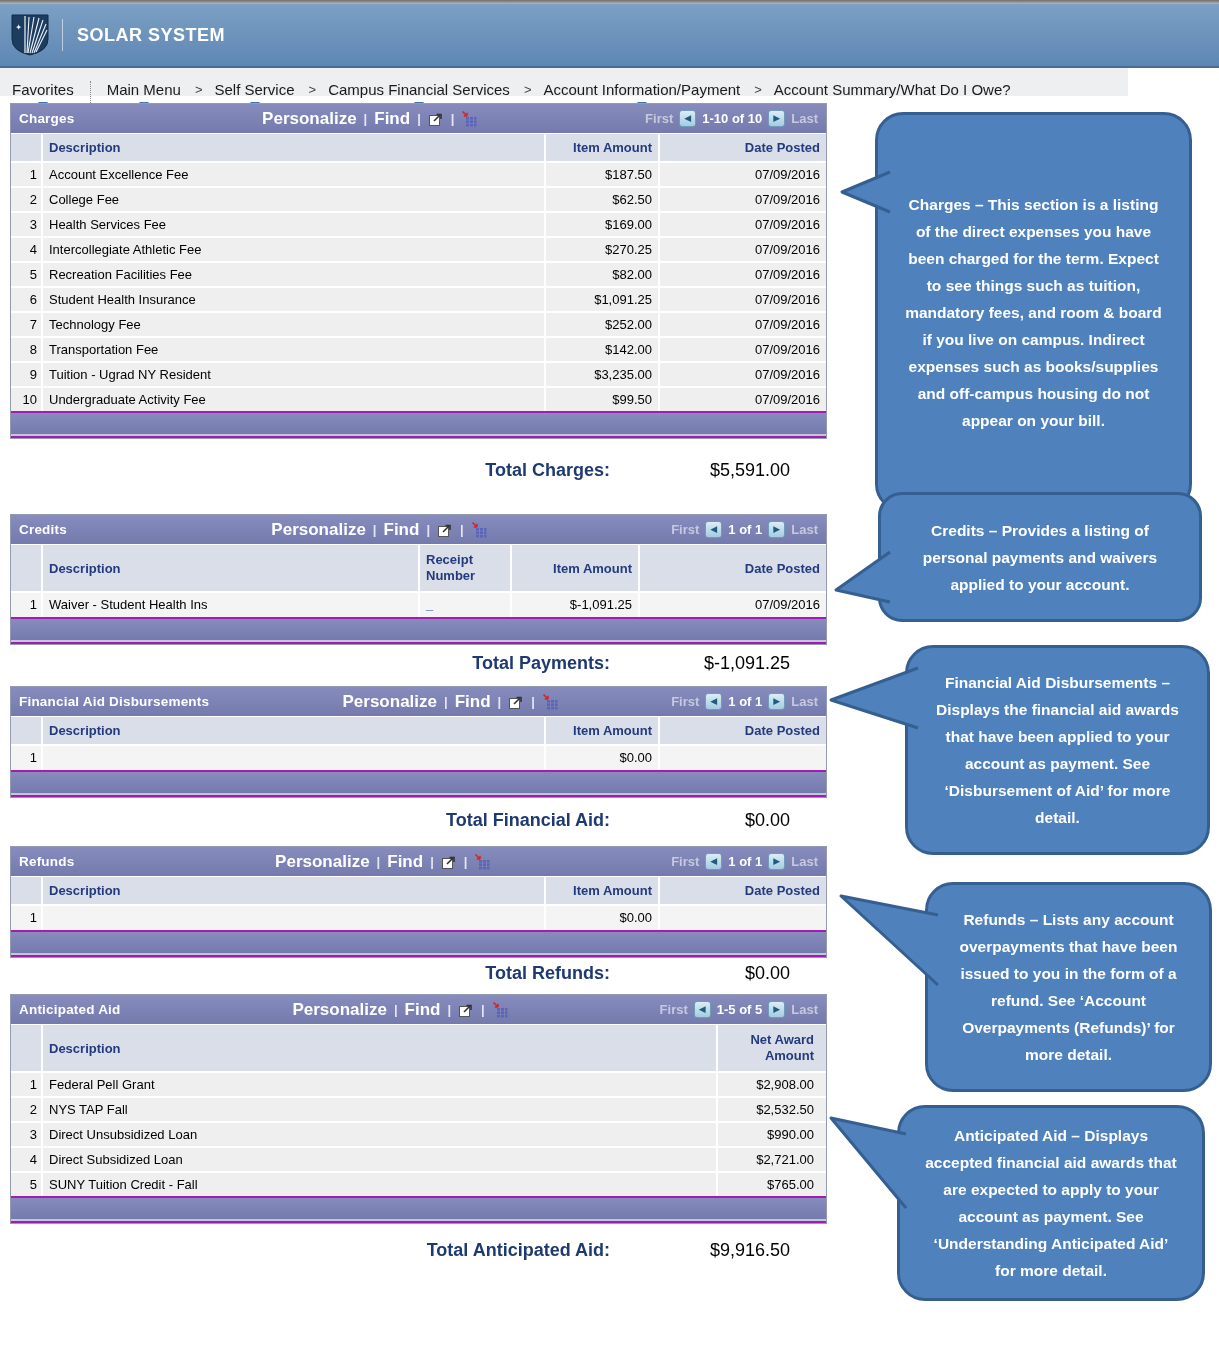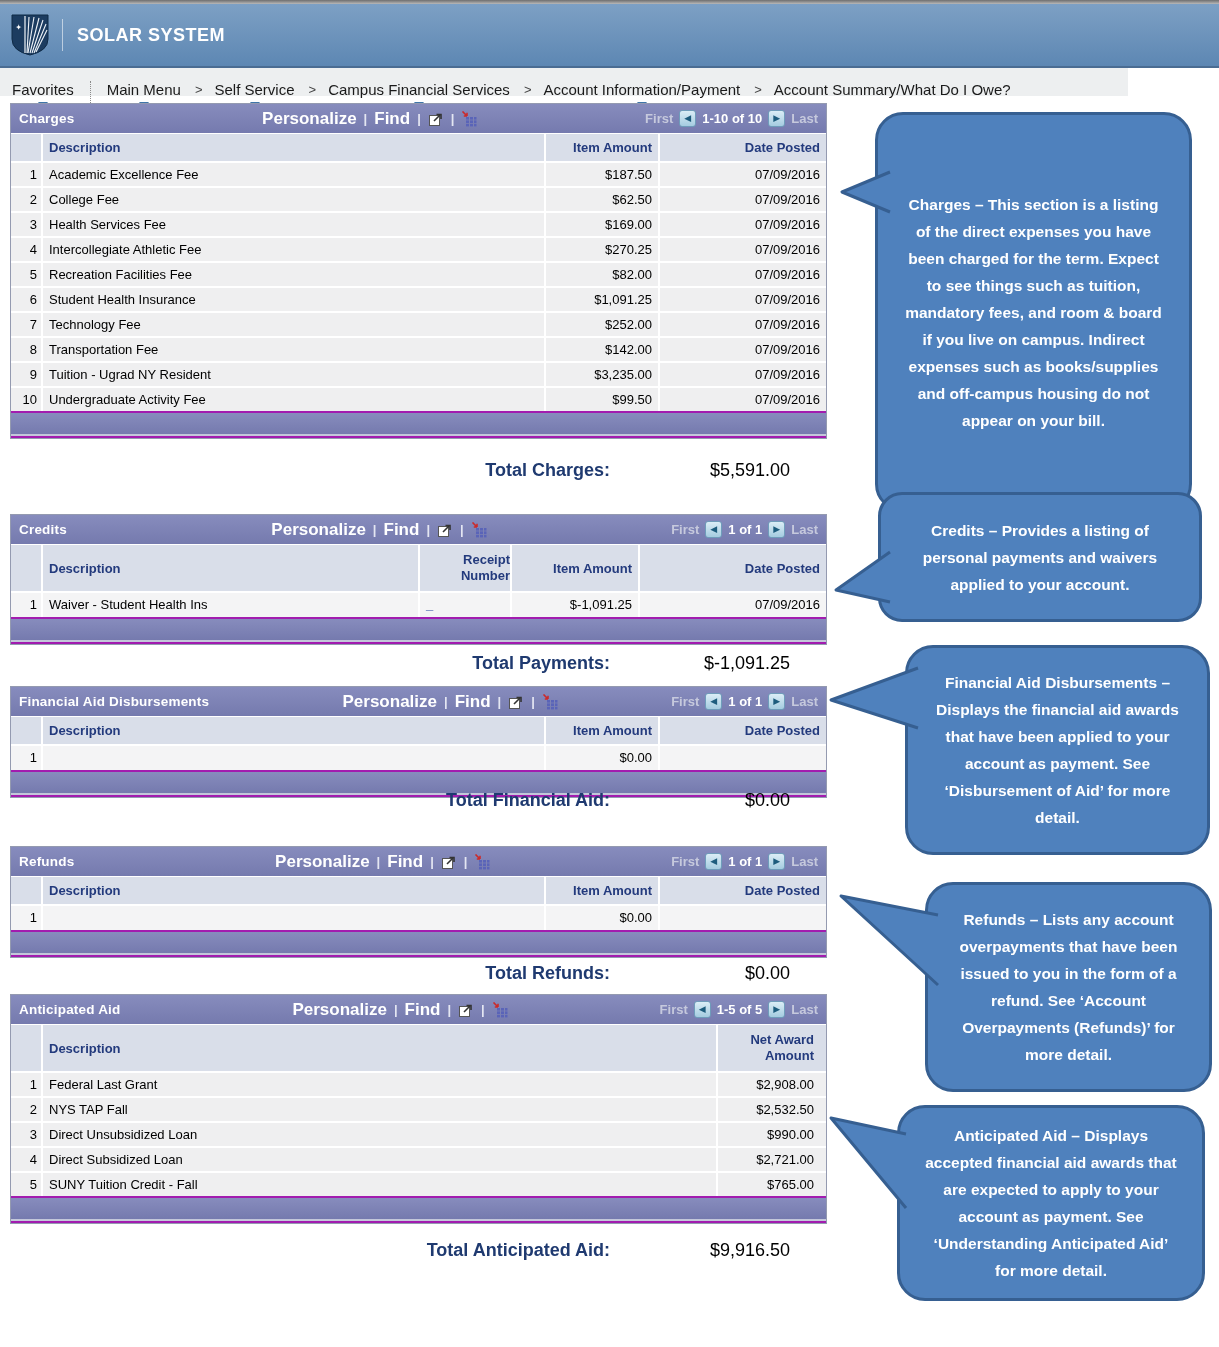--- a/index.html
+++ b/index.html
@@ -41,21 +41,21 @@
   .grid-pager{display:flex;align-items:center;gap:6px;margin-left:10px;}
   .pager-dim{color:#c6c9dd;font-weight:bold;font-size:13px;}
   .pager-range{color:#fff;font-weight:bold;font-size:13px;white-space:nowrap;}
   .pg-btn{width:17px;height:17px;background:linear-gradient(#daedf6,#a5cce0);
           border:1px solid #6f9cba;border-radius:3px;color:#1d5c7d;font-size:9px;
           line-height:15px;text-align:center;padding:0;cursor:pointer;
           font-family:"Liberation Sans", sans-serif;}
 
   .grid-colhead{display:flex;gap:2px;background:#fff;padding-top:1px;}
   .grid-colhead .cell{background:#d9dee9;color:#233a7d;font-weight:bold;font-size:13px;
-                      display:flex;align-items:center;box-sizing:border-box;text-align:right;}
+                      display:flex;align-items:center;box-sizing:border-box;}
   .grid-colhead.one-line .cell{height:27px;}
   .grid-colhead.two-line .cell{height:46px;}
   .grid-body{display:flex;flex-direction:column;gap:2px;background:#fff;padding-top:2px;}
   .grid-row{display:flex;gap:2px;}
   .grid-body .cell{background:#efeff0;color:#000;font-size:13px;height:23px;line-height:23px;
                    box-sizing:border-box;overflow:hidden;white-space:nowrap;}
   .roomy .cell{height:24px;line-height:24px;background:#f4f4f5;}
 
   .col-num{width:30px;flex:none;text-align:right;padding-right:4px;}
   .col-desc{flex:1;text-align:left;padding-left:6px;justify-content:flex-start;}
@@ -179,21 +179,21 @@
     </div>
     <div class="grid-colhead one-line">
       <div class="cell col-num"></div>
       <div class="cell col-desc">Description</div>
       <div class="cell col-amt">Item Amount</div>
       <div class="cell col-date">Date Posted</div>
     </div>
     <div class="grid-body">
         <div class="grid-row">
           <div class="cell col-num">1</div>
-          <div class="cell col-desc">Academic Excellence Fee</div>
+          <div class="cell col-desc">Account Excellence Fee</div>
           <div class="cell col-amt">$187.50</div>
           <div class="cell col-date">07/09/2016</div>
         </div>
         <div class="grid-row">
           <div class="cell col-num">2</div>
           <div class="cell col-desc">College Fee</div>
           <div class="cell col-amt">$62.50</div>
           <div class="cell col-date">07/09/2016</div>
         </div>
         <div class="grid-row">
@@ -361,21 +361,21 @@
         <div class="grid-row">
           <div class="cell col-num">1</div>
           <div class="cell col-desc"></div>
           <div class="cell col-amt">$0.00</div>
           <div class="cell col-date"></div>
         </div>
       </div>
     <div class="grid-footer"></div>
   </section>
 
-  <div class="total-row" style="top:790px">
+  <div class="total-row" style="top:810px">
     <span class="total-label">Total Financial Aid:</span>
     <span class="total-value">$0.00</span>
   </div>
 
   <section class="grid" style="top:846px">
     <div class="grid-titlebar">
       <span class="grid-title">Refunds</span>
       <span class="grid-links">
         <a class="grid-link">Personalize</a>
         <span class="link-sep">|</span>
@@ -470,21 +470,21 @@
       </span>
     </div>
     <div class="grid-colhead two-line">
       <div class="cell col-num"></div>
       <div class="cell col-desc">Description</div>
       <div class="cell col-award wrap" style="justify-content:flex-end">Net Award Amount</div>
     </div>
     <div class="grid-body">
         <div class="grid-row">
           <div class="cell col-num">1</div>
-          <div class="cell col-desc">Federal Last Grant</div>
+          <div class="cell col-desc">Federal Pell Grant</div>
           <div class="cell col-award">$2,908.00</div>
         </div>
         <div class="grid-row">
           <div class="cell col-num">2</div>
           <div class="cell col-desc">NYS TAP Fall</div>
           <div class="cell col-award">$2,532.50</div>
         </div>
         <div class="grid-row">
           <div class="cell col-num">3</div>
           <div class="cell col-desc">Direct Unsubsidized Loan</div>

